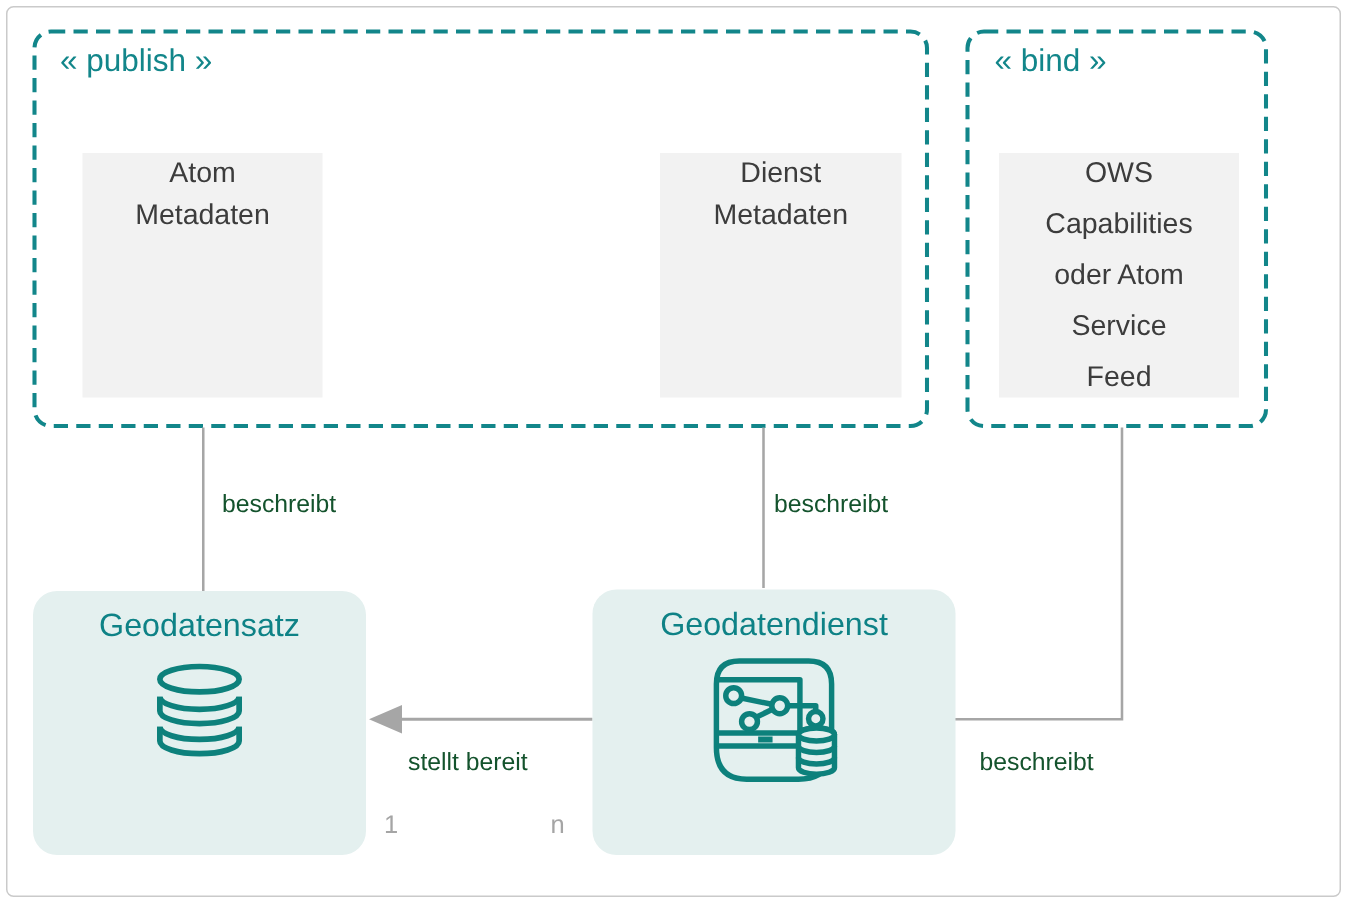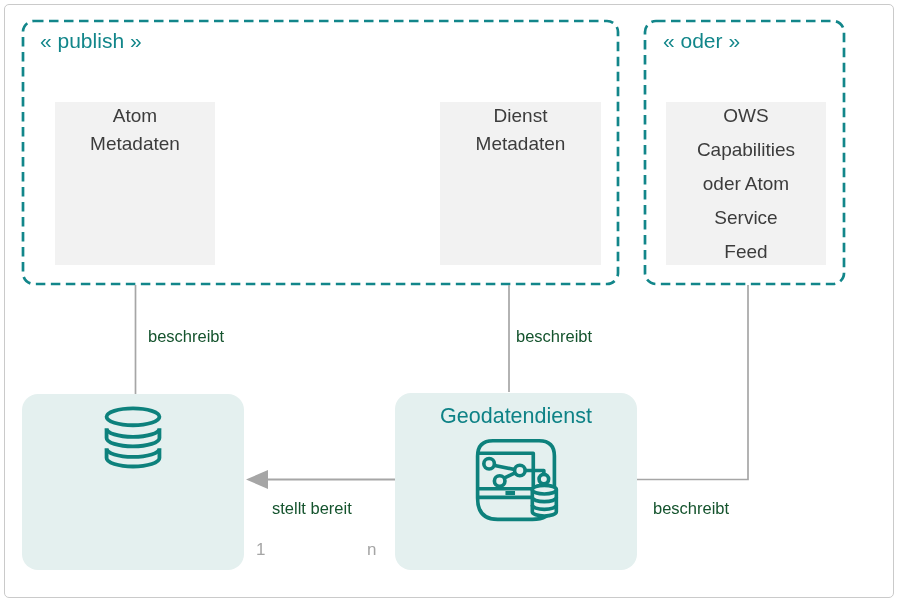--- a/index.html
+++ b/index.html
@@ -80,21 +80,21 @@
 
     <path d="M509 285 V 392" stroke="#a6a6a6" stroke-width="1.7"></path>
 
     <path d="M748 285 V 479.5 H 618" stroke="#a6a6a6" stroke-width="1.7"></path>
 
     <path d="M395 479.5 H 264" stroke="#a6a6a6" stroke-width="2"></path>
     <polygon points="246,479.5 268,470 268,489" fill="#a6a6a6"></polygon>
   </svg>
 
   <div class="stereotype" style="left:40px;top:29px;">« publish »</div>
-  <div class="stereotype" style="left:663px;top:29px;">« oder »</div>
+  <div class="stereotype" style="left:663px;top:29px;">« bind »</div>
 
   <div class="meta-box" style="left:55px;top:102px;width:160px;height:163px;">
     <span class="lbl">Atom
 Metadaten</span>
   </div>
   <div class="meta-box" style="left:440px;top:102px;width:161px;height:163px;">
     <span class="lbl">Dienst
 Metadaten</span>
   </div>
 
@@ -107,20 +107,21 @@
   </div>
 
   <div class="edge-label" style="left:148px;top:327px;">beschreibt</div>
   <div class="edge-label" style="left:516px;top:327px;">beschreibt</div>
   <div class="edge-label" style="left:653px;top:499px;">beschreibt</div>
   <div class="edge-label" style="left:272px;top:499px;">stellt bereit</div>
   <div class="mult" style="left:256px;top:540px;">1</div>
   <div class="mult" style="left:367px;top:540px;">n</div>
 
   <div class="node" style="left:22px;top:394px;width:222px;height:176px;">
+    <div class="node-title">Geodatensatz</div>
     <div class="icon-wrap" style="margin-top:10px;">
       <svg width="74" height="70" viewBox="0 0 70 66" fill="none" stroke="#0d817c" stroke-width="3.6">
         <ellipse cx="35" cy="12" rx="25" ry="8"></ellipse>
         <path d="M10 23 a25 8 0 0 0 50 0"></path>
         <path d="M10 23 v9 a25 8 0 0 0 50 0 v-9"></path>
         <path d="M10 42 a25 8 0 0 0 50 0"></path>
         <path d="M10 42 v9 a25 8 0 0 0 50 0 v-9"></path>
       </svg>
     </div>
   </div>

